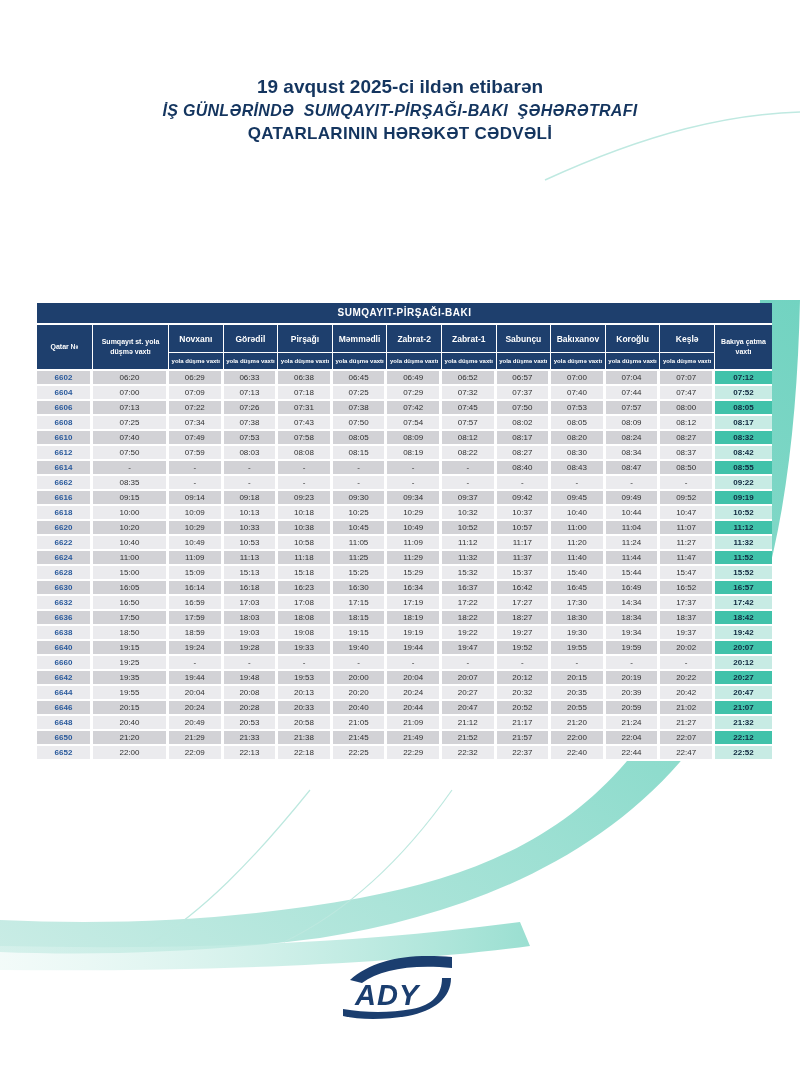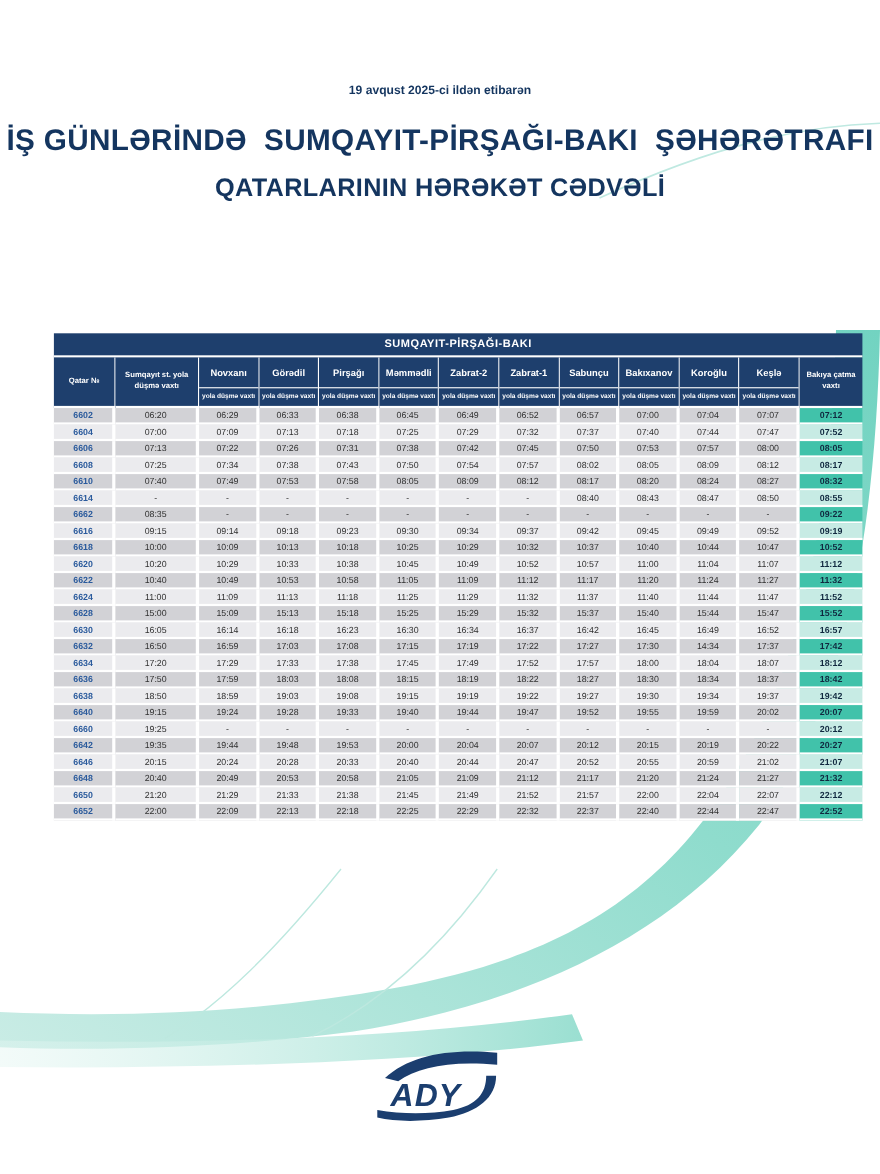--- a/index.html
+++ b/index.html
@@ -5,26 +5,26 @@
   html,body{margin:0;padding:0;}
   .page{position:relative;width:800px;height:1067px;background:#ffffff;overflow:hidden;
         font-family:"Liberation Sans", sans-serif;}
   .decor{position:absolute;left:0;top:0;width:800px;height:1067px;z-index:0;}
   .content{position:relative;z-index:1;}
 
   
   .title-block{position:absolute;top:76px;left:0;width:100%;text-align:center;
                color:var(--title_navy,#14355f);}
   .title-block div{white-space:pre-wrap;font-weight:bold;}
-  .t1{font-size:11px;margin-bottom:24px;}
-  .t2{font-size:27px;letter-spacing:.3px;margin-bottom:14px;}
-  .t3{font-size:23px;letter-spacing:.3px;}
+  .t1{font-size:19px;margin-bottom:4px;}
+  .t2{font-size:16px;letter-spacing:.3px;margin-bottom:4px;font-style:italic;}
+  .t3{font-size:17px;letter-spacing:.3px;}
 
   
-  .timetable{position:absolute;left:49px;top:303px;width:735px;}
+  .timetable{position:absolute;left:37px;top:303px;width:735px;}
   .banner{background:var(--navy,#1e3f6d);color:#fff;height:20px;line-height:20px;
           text-align:center;font-size:10px;font-weight:bold;letter-spacing:.5px;
           border-bottom:2px solid #fff;}
   table{width:735px;table-layout:fixed;border-collapse:separate;border-spacing:0;}
   th{background:var(--navy,#1e3f6d);color:#fff;padding:0;border-right:1px solid #fff;
      border-bottom:2px solid #fff;height:44px;vertical-align:middle;}
   th:last-child{border-right:none;}
   .st-name{height:27px;display:flex;align-items:center;justify-content:center;
            font-size:8.5px;font-weight:bold;}
   .st-sub{height:16px;display:flex;align-items:center;justify-content:center;
@@ -210,20 +210,35 @@
               <td class="c-time">08:05</td>
               <td class="c-time">08:09</td>
               <td class="c-time">08:12</td>
               <td class="c-time">08:17</td>
               <td class="c-time">08:20</td>
               <td class="c-time">08:24</td>
               <td class="c-time">08:27</td>
               <td class="c-arr">08:32</td>
             </tr>
             <tr>
+              <td class="c-train">6612</td>
+              <td class="c-time">07:50</td>
+              <td class="c-time">07:59</td>
+              <td class="c-time">08:03</td>
+              <td class="c-time">08:08</td>
+              <td class="c-time">08:15</td>
+              <td class="c-time">08:19</td>
+              <td class="c-time">08:22</td>
+              <td class="c-time">08:27</td>
+              <td class="c-time">08:30</td>
+              <td class="c-time">08:34</td>
+              <td class="c-time">08:37</td>
+              <td class="c-arr">08:42</td>
+            </tr>
+            <tr>
               <td class="c-train">6614</td>
               <td class="c-time">-</td>
               <td class="c-time">-</td>
               <td class="c-time">-</td>
               <td class="c-time">-</td>
               <td class="c-time">-</td>
               <td class="c-time">-</td>
               <td class="c-time">-</td>
               <td class="c-time">08:40</td>
               <td class="c-time">08:43</td>
@@ -360,35 +375,20 @@
               <td class="c-time">17:15</td>
               <td class="c-time">17:19</td>
               <td class="c-time">17:22</td>
               <td class="c-time">17:27</td>
               <td class="c-time">17:30</td>
               <td class="c-time">14:34</td>
               <td class="c-time">17:37</td>
               <td class="c-arr">17:42</td>
             </tr>
             <tr>
-              <td class="c-train">6634</td>
-              <td class="c-time">17:20</td>
-              <td class="c-time">17:29</td>
-              <td class="c-time">17:33</td>
-              <td class="c-time">17:38</td>
-              <td class="c-time">17:45</td>
-              <td class="c-time">17:49</td>
-              <td class="c-time">17:52</td>
-              <td class="c-time">17:57</td>
-              <td class="c-time">18:00</td>
-              <td class="c-time">18:04</td>
-              <td class="c-time">18:07</td>
-              <td class="c-arr">18:12</td>
-            </tr>
-            <tr>
               <td class="c-train">6636</td>
               <td class="c-time">17:50</td>
               <td class="c-time">17:59</td>
               <td class="c-time">18:03</td>
               <td class="c-time">18:08</td>
               <td class="c-time">18:15</td>
               <td class="c-time">18:19</td>
               <td class="c-time">18:22</td>
               <td class="c-time">18:27</td>
               <td class="c-time">18:30</td>
@@ -450,20 +450,35 @@
               <td class="c-time">20:00</td>
               <td class="c-time">20:04</td>
               <td class="c-time">20:07</td>
               <td class="c-time">20:12</td>
               <td class="c-time">20:15</td>
               <td class="c-time">20:19</td>
               <td class="c-time">20:22</td>
               <td class="c-arr">20:27</td>
             </tr>
             <tr>
+              <td class="c-train">6644</td>
+              <td class="c-time">19:55</td>
+              <td class="c-time">20:04</td>
+              <td class="c-time">20:08</td>
+              <td class="c-time">20:13</td>
+              <td class="c-time">20:20</td>
+              <td class="c-time">20:24</td>
+              <td class="c-time">20:27</td>
+              <td class="c-time">20:32</td>
+              <td class="c-time">20:35</td>
+              <td class="c-time">20:39</td>
+              <td class="c-time">20:42</td>
+              <td class="c-arr">20:47</td>
+            </tr>
+            <tr>
               <td class="c-train">6646</td>
               <td class="c-time">20:15</td>
               <td class="c-time">20:24</td>
               <td class="c-time">20:28</td>
               <td class="c-time">20:33</td>
               <td class="c-time">20:40</td>
               <td class="c-time">20:44</td>
               <td class="c-time">20:47</td>
               <td class="c-time">20:52</td>
               <td class="c-time">20:55</td>

